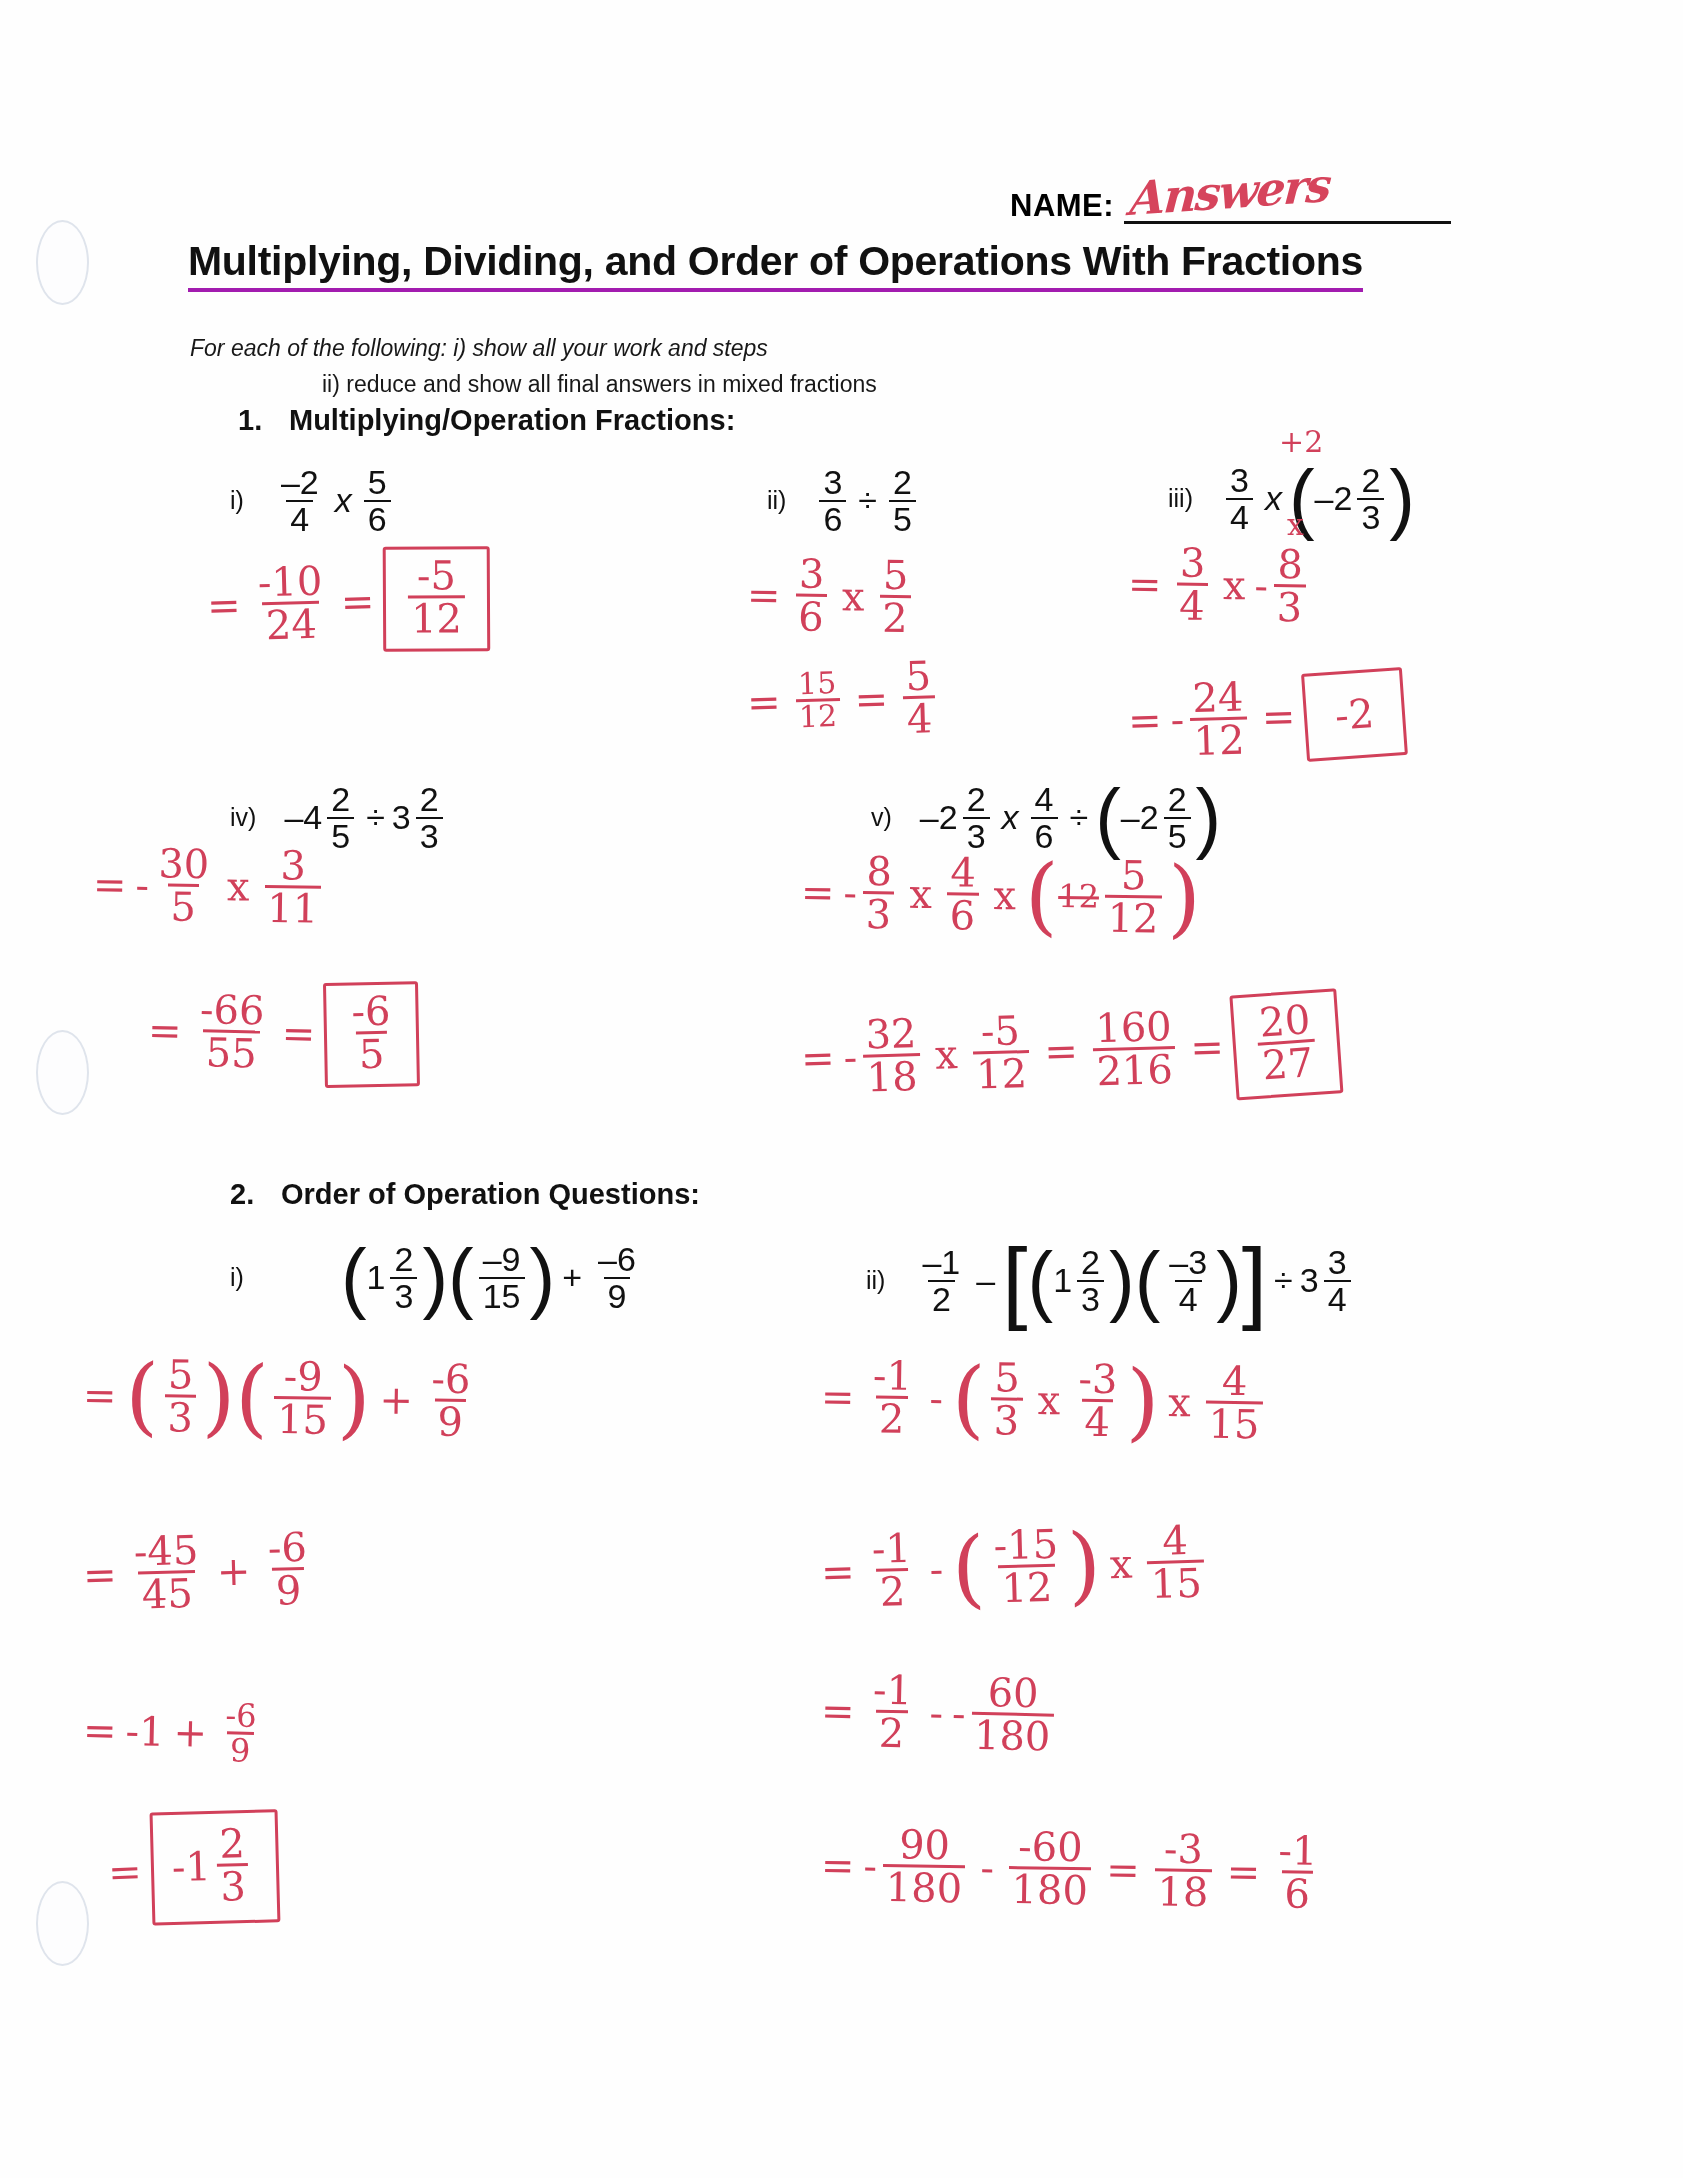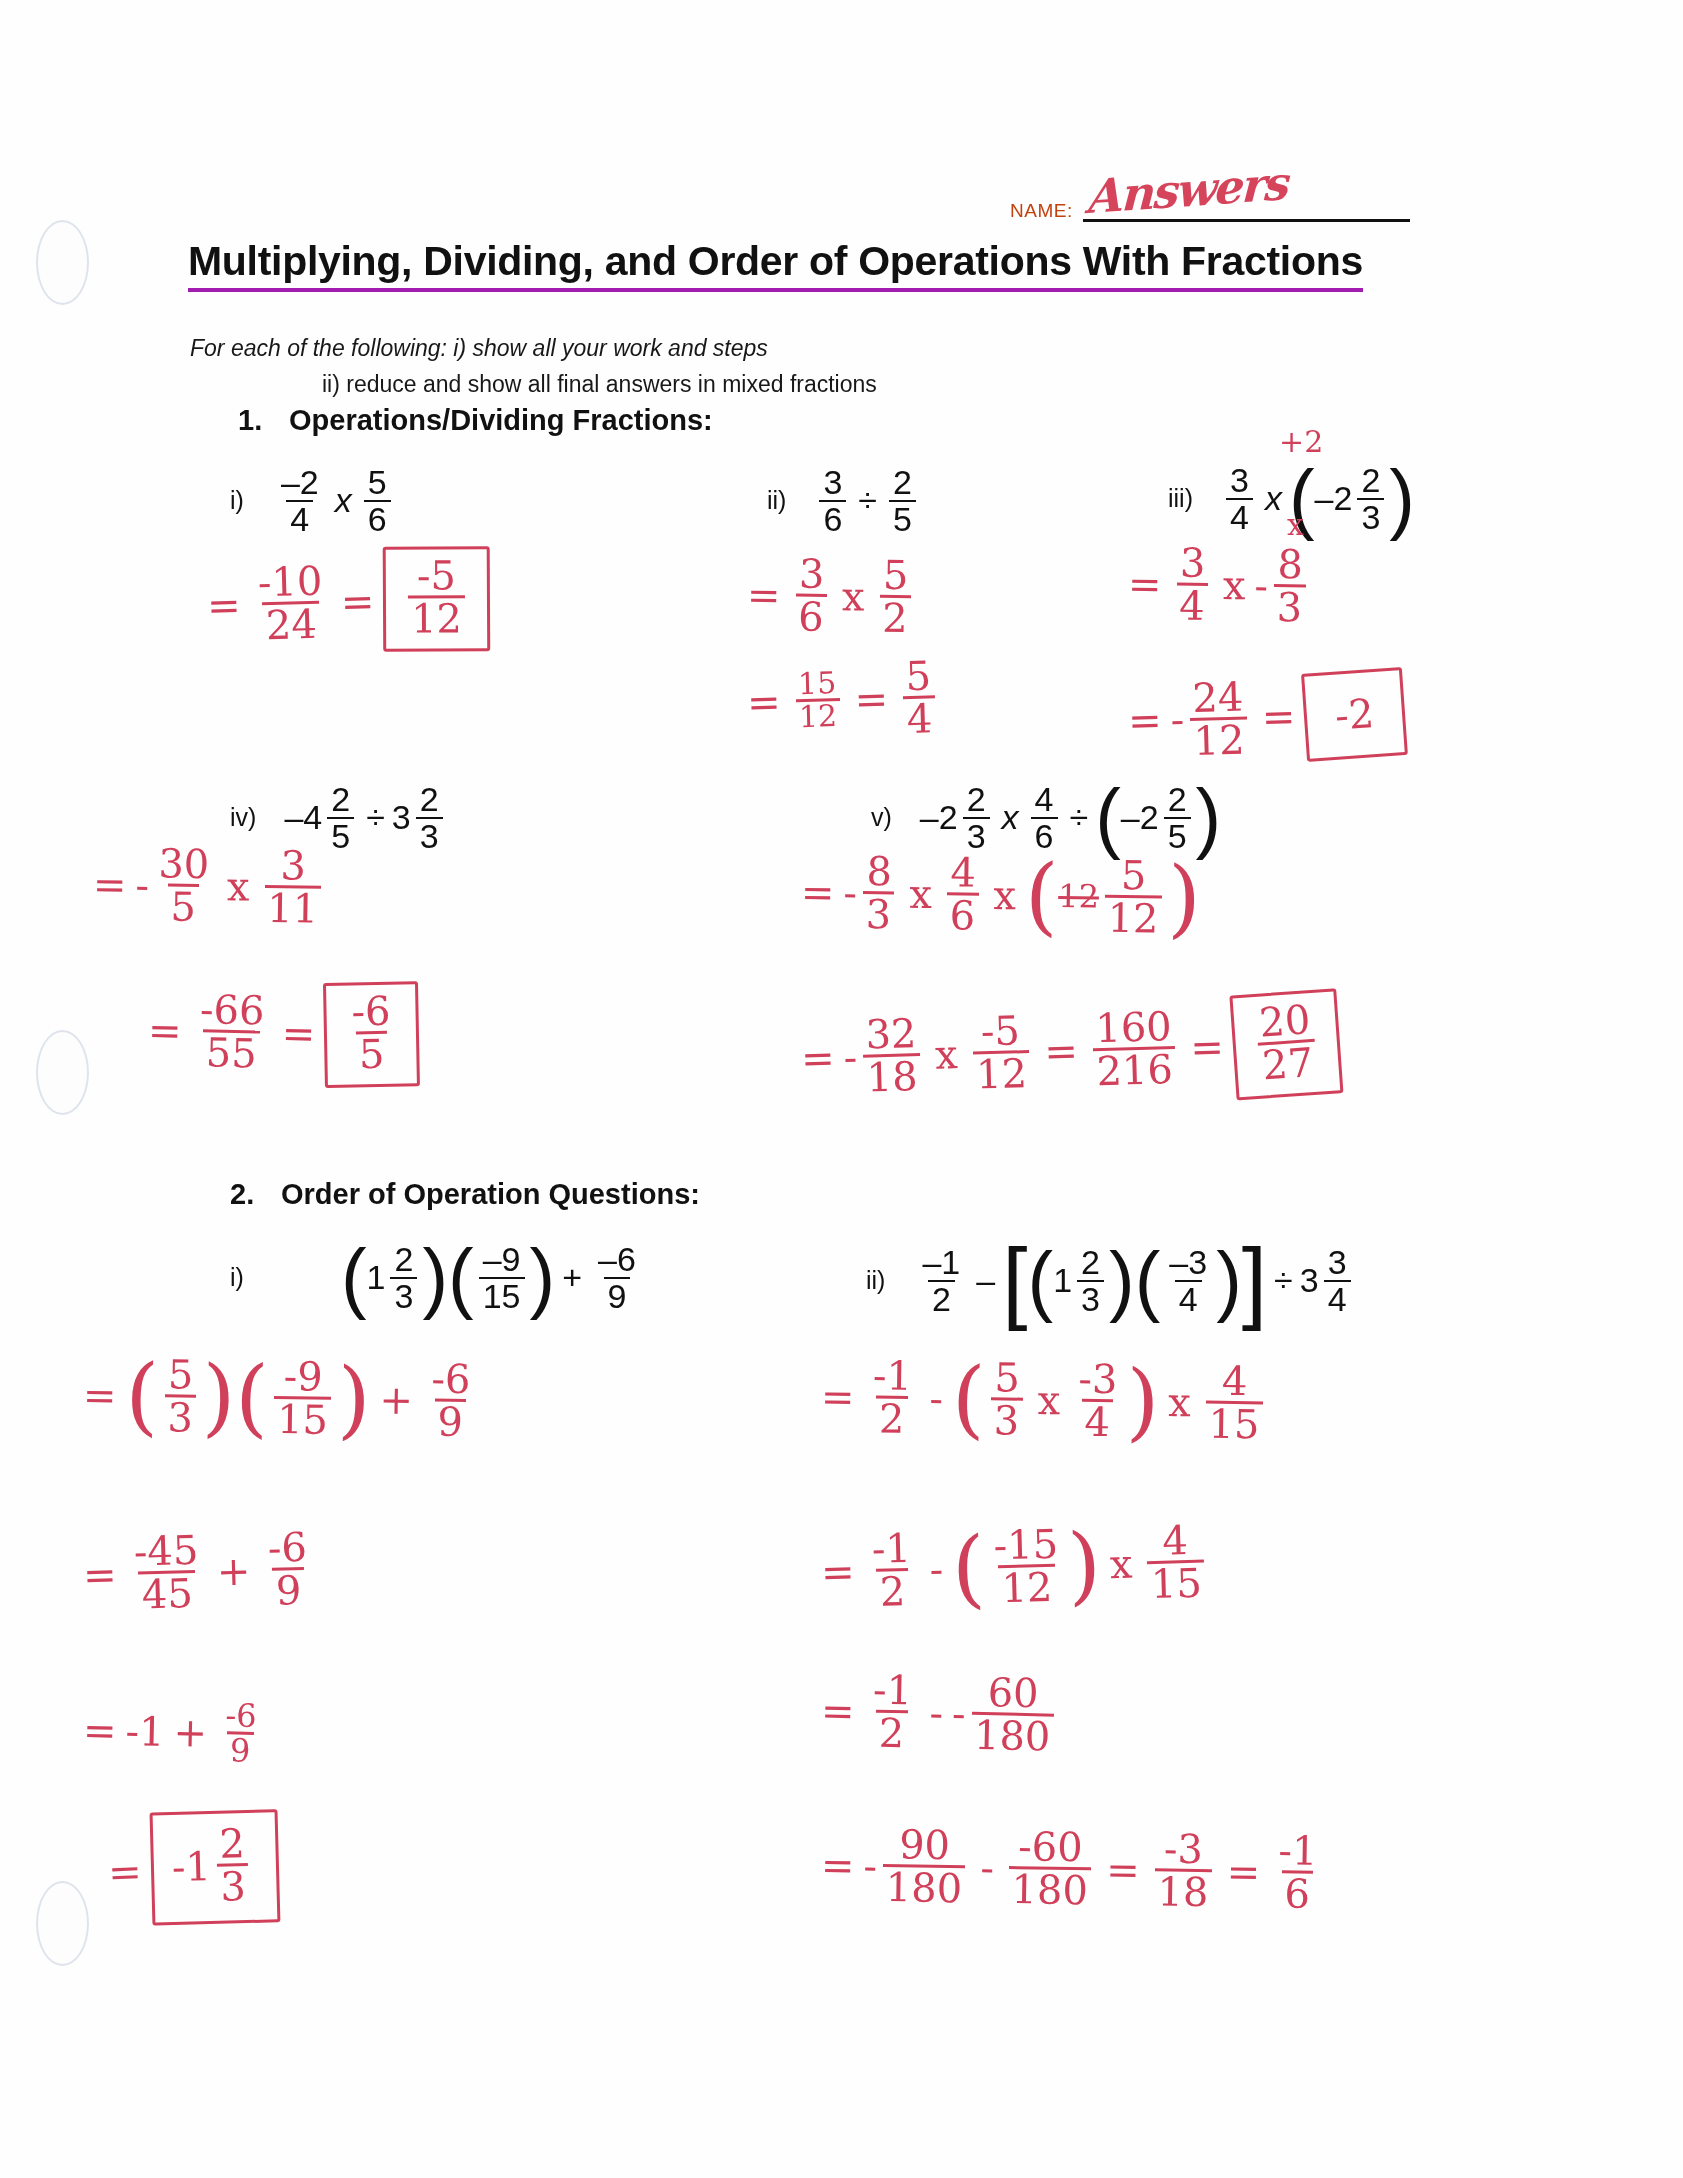--- a/index.html
+++ b/index.html
@@ -22,21 +22,21 @@
     width:53px; height:85px;
     border:2px solid #dfe4ec;
     border-radius:50%;
     background:#fdfdfe;
   }
   
   .name-row {
     position:absolute; left:1010px; top:188px;
     display:flex; align-items:flex-end; gap:10px;
   }
-  .name-label { font-size:19px; letter-spacing:0.5px; color:#c2410c; }
+  .name-label { font-size:31px; letter-spacing:0.5px; color:#000000;font-weight:bold; }
   .name-line {
     width:327px; border-bottom:3px solid #111; height:34px;
     position:relative;
   }
   .hand-name {
     position:absolute; left:6px; bottom:2px;
     font-family:"DejaVu Serif", serif;
     font-size:46px; color:#d6445c;
     font-style:italic; font-weight:700;
     letter-spacing:-2px;
@@ -124,21 +124,21 @@
       <span class="hand-name">Answers</span>
     </span>
   </div>
 
   <h1 class="title">Multiplying, Dividing, and Order of Operations With Fractions</h1>
 
   <div class="instr l1">For each of the following:  i)   show all your work and steps</div>
   <div class="instr l2">ii)  reduce and show all final answers in mixed fractions</div>
 
   <div class="sect-head" style="left:238px; top:404px;">
-    <span class="sect-num">1.</span><span>Operations/Dividing Fractions:</span>
+    <span class="sect-num">1.</span><span>Multiplying/Operation Fractions:</span>
   </div>
 
   <div class="q" style="left:230px; top:465px;">
     <span class="rn">i)</span>
     <span class="expr">
       <span class="frac">
           <span class="num">–2</span>
           <span class="den">4</span>
         </span>
       <span class="opx">x</span>

